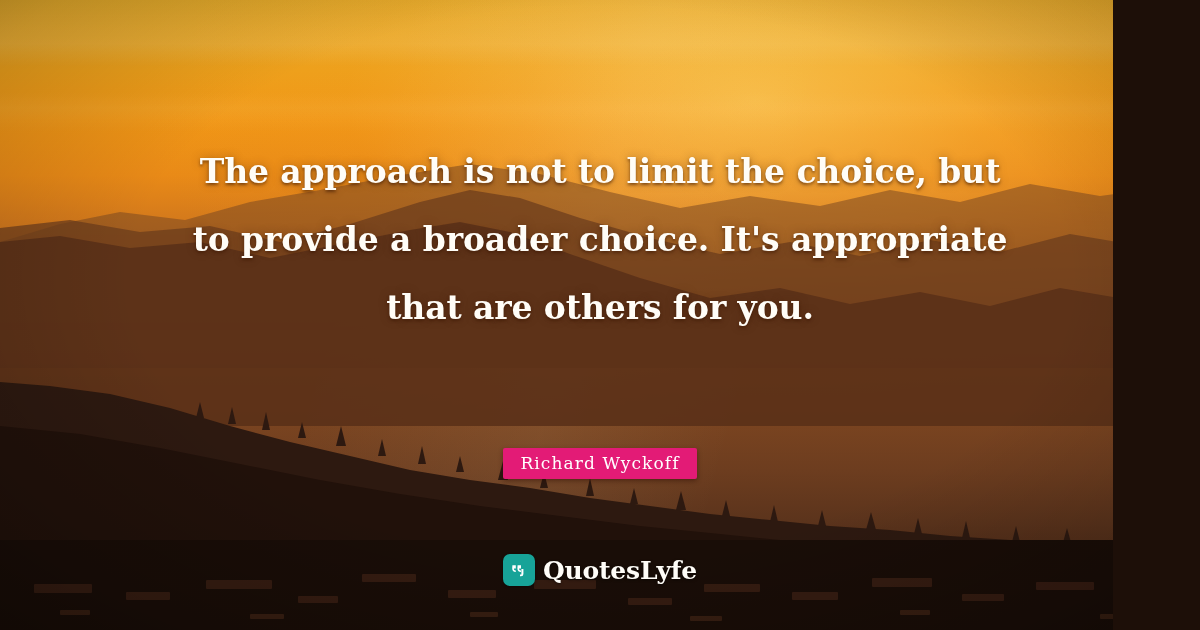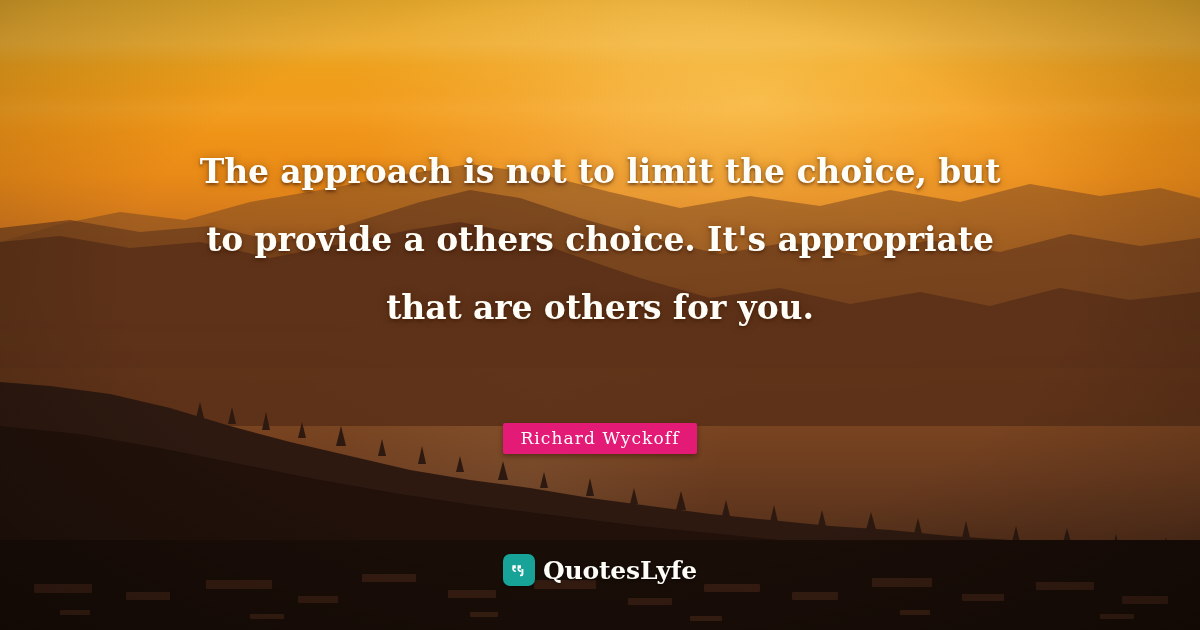--- a/index.html
+++ b/index.html
@@ -6,21 +6,21 @@
 
   html, body {
     width:1200px; height:630px;
     overflow:hidden;
     background:#1d0f08;
     font-family:"Liberation Serif", serif;
   }
 
   #card {
     position:relative;
-    width:1200px; height:630px;
+    width:1113px; height:630px;
     overflow:hidden;
   }
 
   
   .layer { position:absolute; left:0; top:0; width:1200px; height:630px; }
 
   #sky {
     background:
       linear-gradient(to bottom,
         #e0a72a 0px,
@@ -103,21 +103,21 @@
     letter-spacing:-.1px;
     white-space:nowrap;
     text-shadow:
        0 2px 3px rgba(60,24,4,.55),
        0 0 10px rgba(70,30,6,.35);
   }
 
   
   #author-wrap {
     position:absolute;
-    left:0; top:423px;
+    left:0; top:448px;
     width:1200px;
     text-align:center;
   }
   #author-badge {
     display:inline-block;
     background:#e31b76;
     color:#ffffff;
     font-family:"DejaVu Serif", serif;
     font-size:17px;
     font-weight:normal;
@@ -244,21 +244,21 @@
       <rect x="690" y="76" width="32" height="5" rx="1"></rect>
       <rect x="900" y="70" width="30" height="5" rx="1"></rect>
       <rect x="1100" y="74" width="34" height="5" rx="1"></rect>
     </g>
   </svg>
 
   <div class="layer" id="vignette"></div>
 
   <div id="quote">
     <span class="qline">The approach is not to limit the choice, but</span>
-    <span class="qline">to provide a others choice. It's appropriate</span>
+    <span class="qline">to provide a broader choice. It's appropriate</span>
     <span class="qline">that are others for you.</span>
   </div>
 
   <div id="author-wrap">
     <span id="author-badge">Richard Wyckoff</span>
   </div>
 
   <div id="logo">
     <span id="logo-mark">
       <svg width="20" height="20" viewBox="0 0 20 20" aria-hidden="true">

